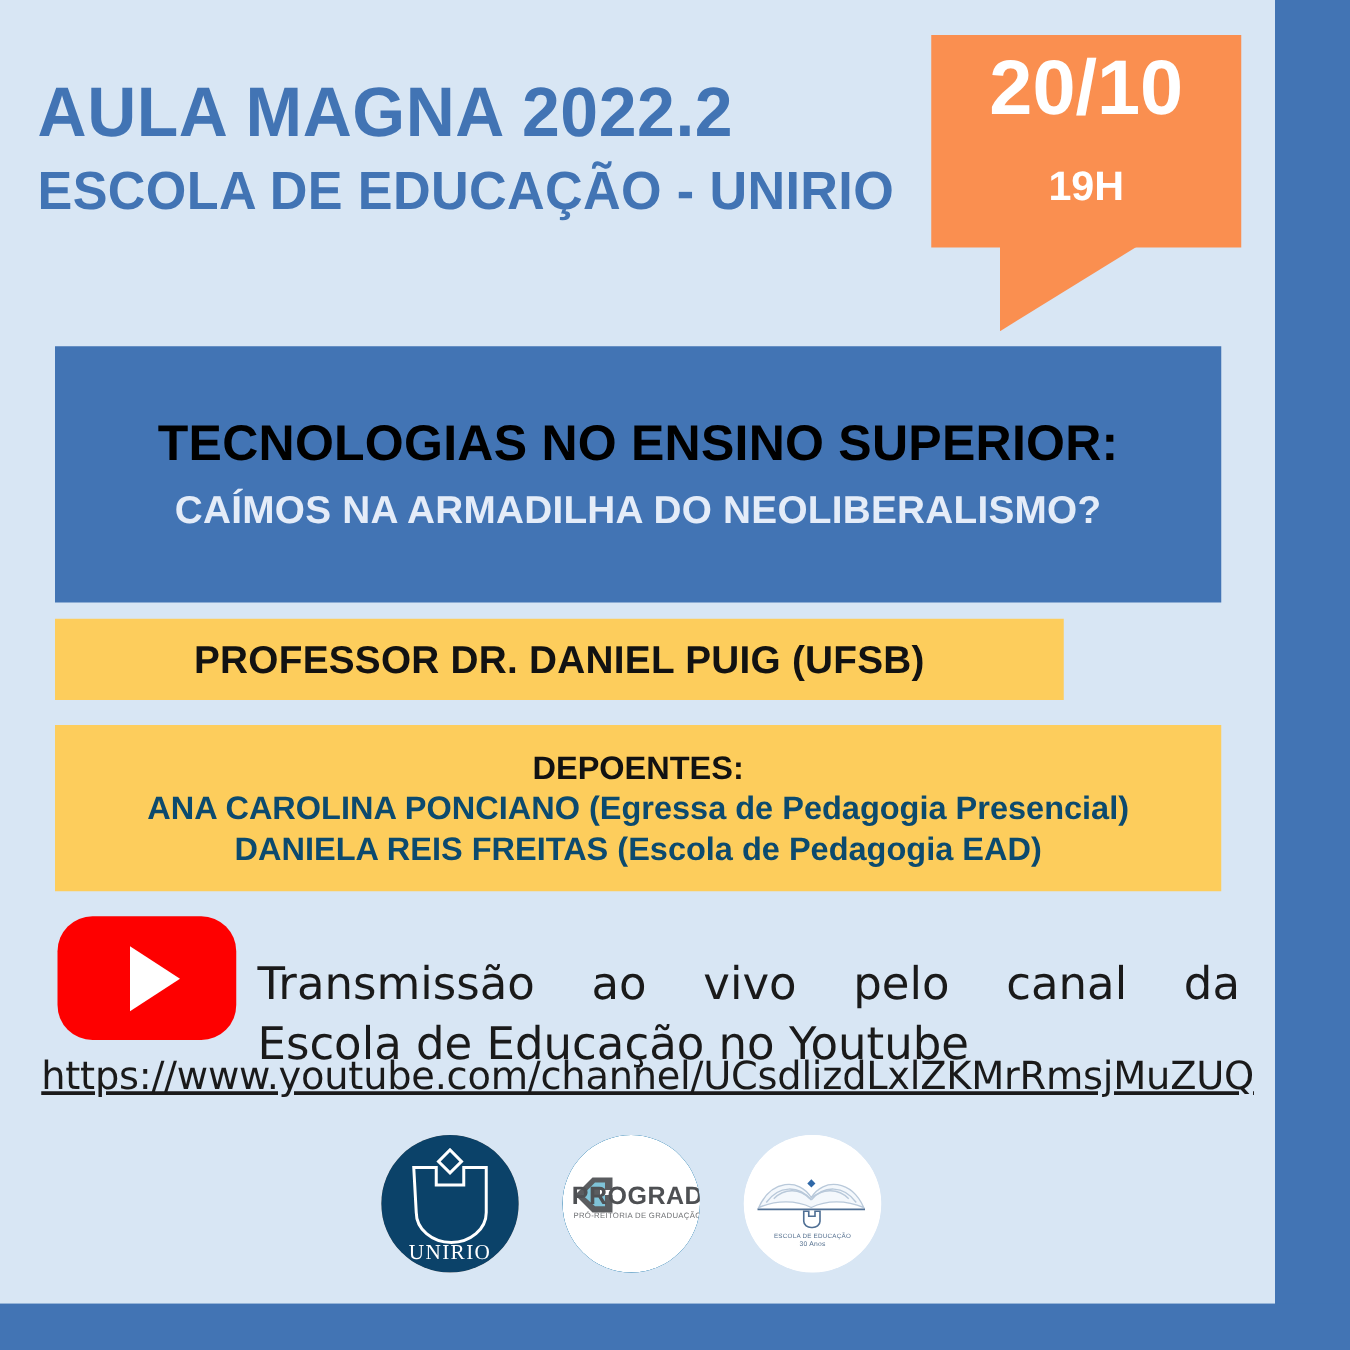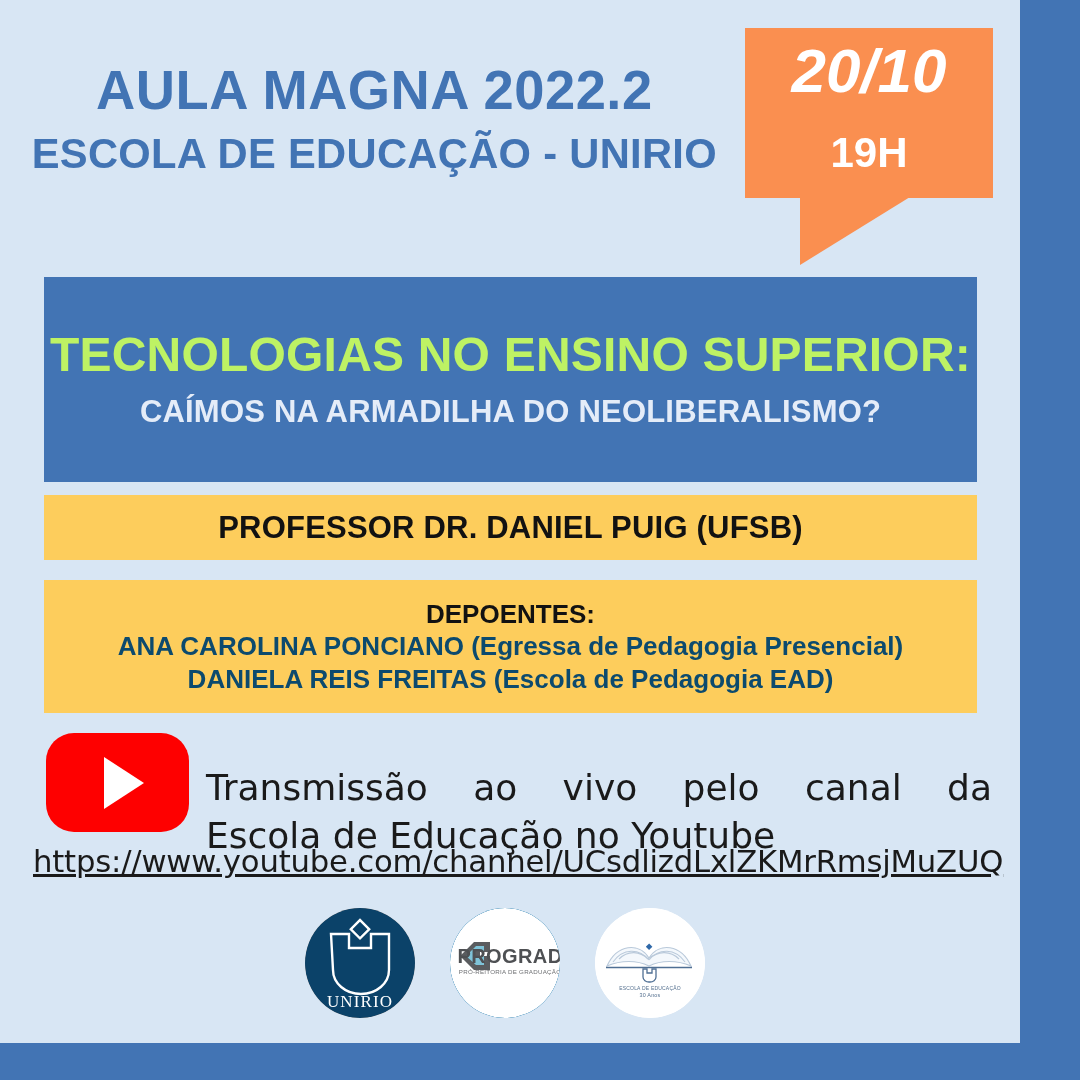--- a/index.html
+++ b/index.html
@@ -44,21 +44,20 @@
     height: 37px;
     background: #4274b4;
   }
 
   
   .header {
     position: absolute;
     left: 30px;
     top: 62px;
     width: 710px;
-    text-align: center;
   }
   .header-line1 {
     color: #4274b4;
     font-size: 56px;
     font-weight: bold;
     letter-spacing: 0.5px;
     line-height: 1.0;
     white-space: nowrap;
     transform: scaleX(0.97);
     transform-origin: left center;
@@ -94,50 +93,49 @@
   .date-day {
     position: absolute;
     left: 745px;
     top: 40px;
     width: 248px;
     text-align: center;
     color: #ffffff;
     font-size: 62px;
     font-weight: bold;
     line-height: 1.0;
-    font-style: italic;
   }
   .date-hour {
     position: absolute;
     left: 745px;
     top: 132px;
     width: 248px;
     text-align: center;
     color: #ffffff;
-    font-size: 42px;
+    font-size: 33px;
     font-weight: bold;
     line-height: 1.0;
   }
 
   
   .title-box {
     position: absolute;
     left: 44px;
     top: 277px;
     width: 933px;
     height: 205px;
     background: #4274b4;
     display: flex;
     flex-direction: column;
     align-items: center;
     justify-content: center;
   }
   .title-main {
-    color: #bef264;
-    font-size: 48px;
+    color: #000000;
+    font-size: 40px;
     font-weight: bold;
     letter-spacing: 0.2px;
     line-height: 1.05;
     white-space: nowrap;
     text-align: right;
   }
   .title-sub {
     color: #e4ecf8;
     font-size: 31px;
     font-weight: bold;
@@ -146,21 +144,21 @@
     margin-top: 16px;
     white-space: nowrap;
     text-align: center;
   }
 
   
   .speaker-box {
     position: absolute;
     left: 44px;
     top: 495px;
-    width: 933px;
+    width: 807px;
     height: 65px;
     background: #fdcd5c;
     display: flex;
     align-items: center;
     justify-content: center;
   }
   .speaker-text {
     color: #121212;
     font-size: 31px;
     font-weight: bold;

